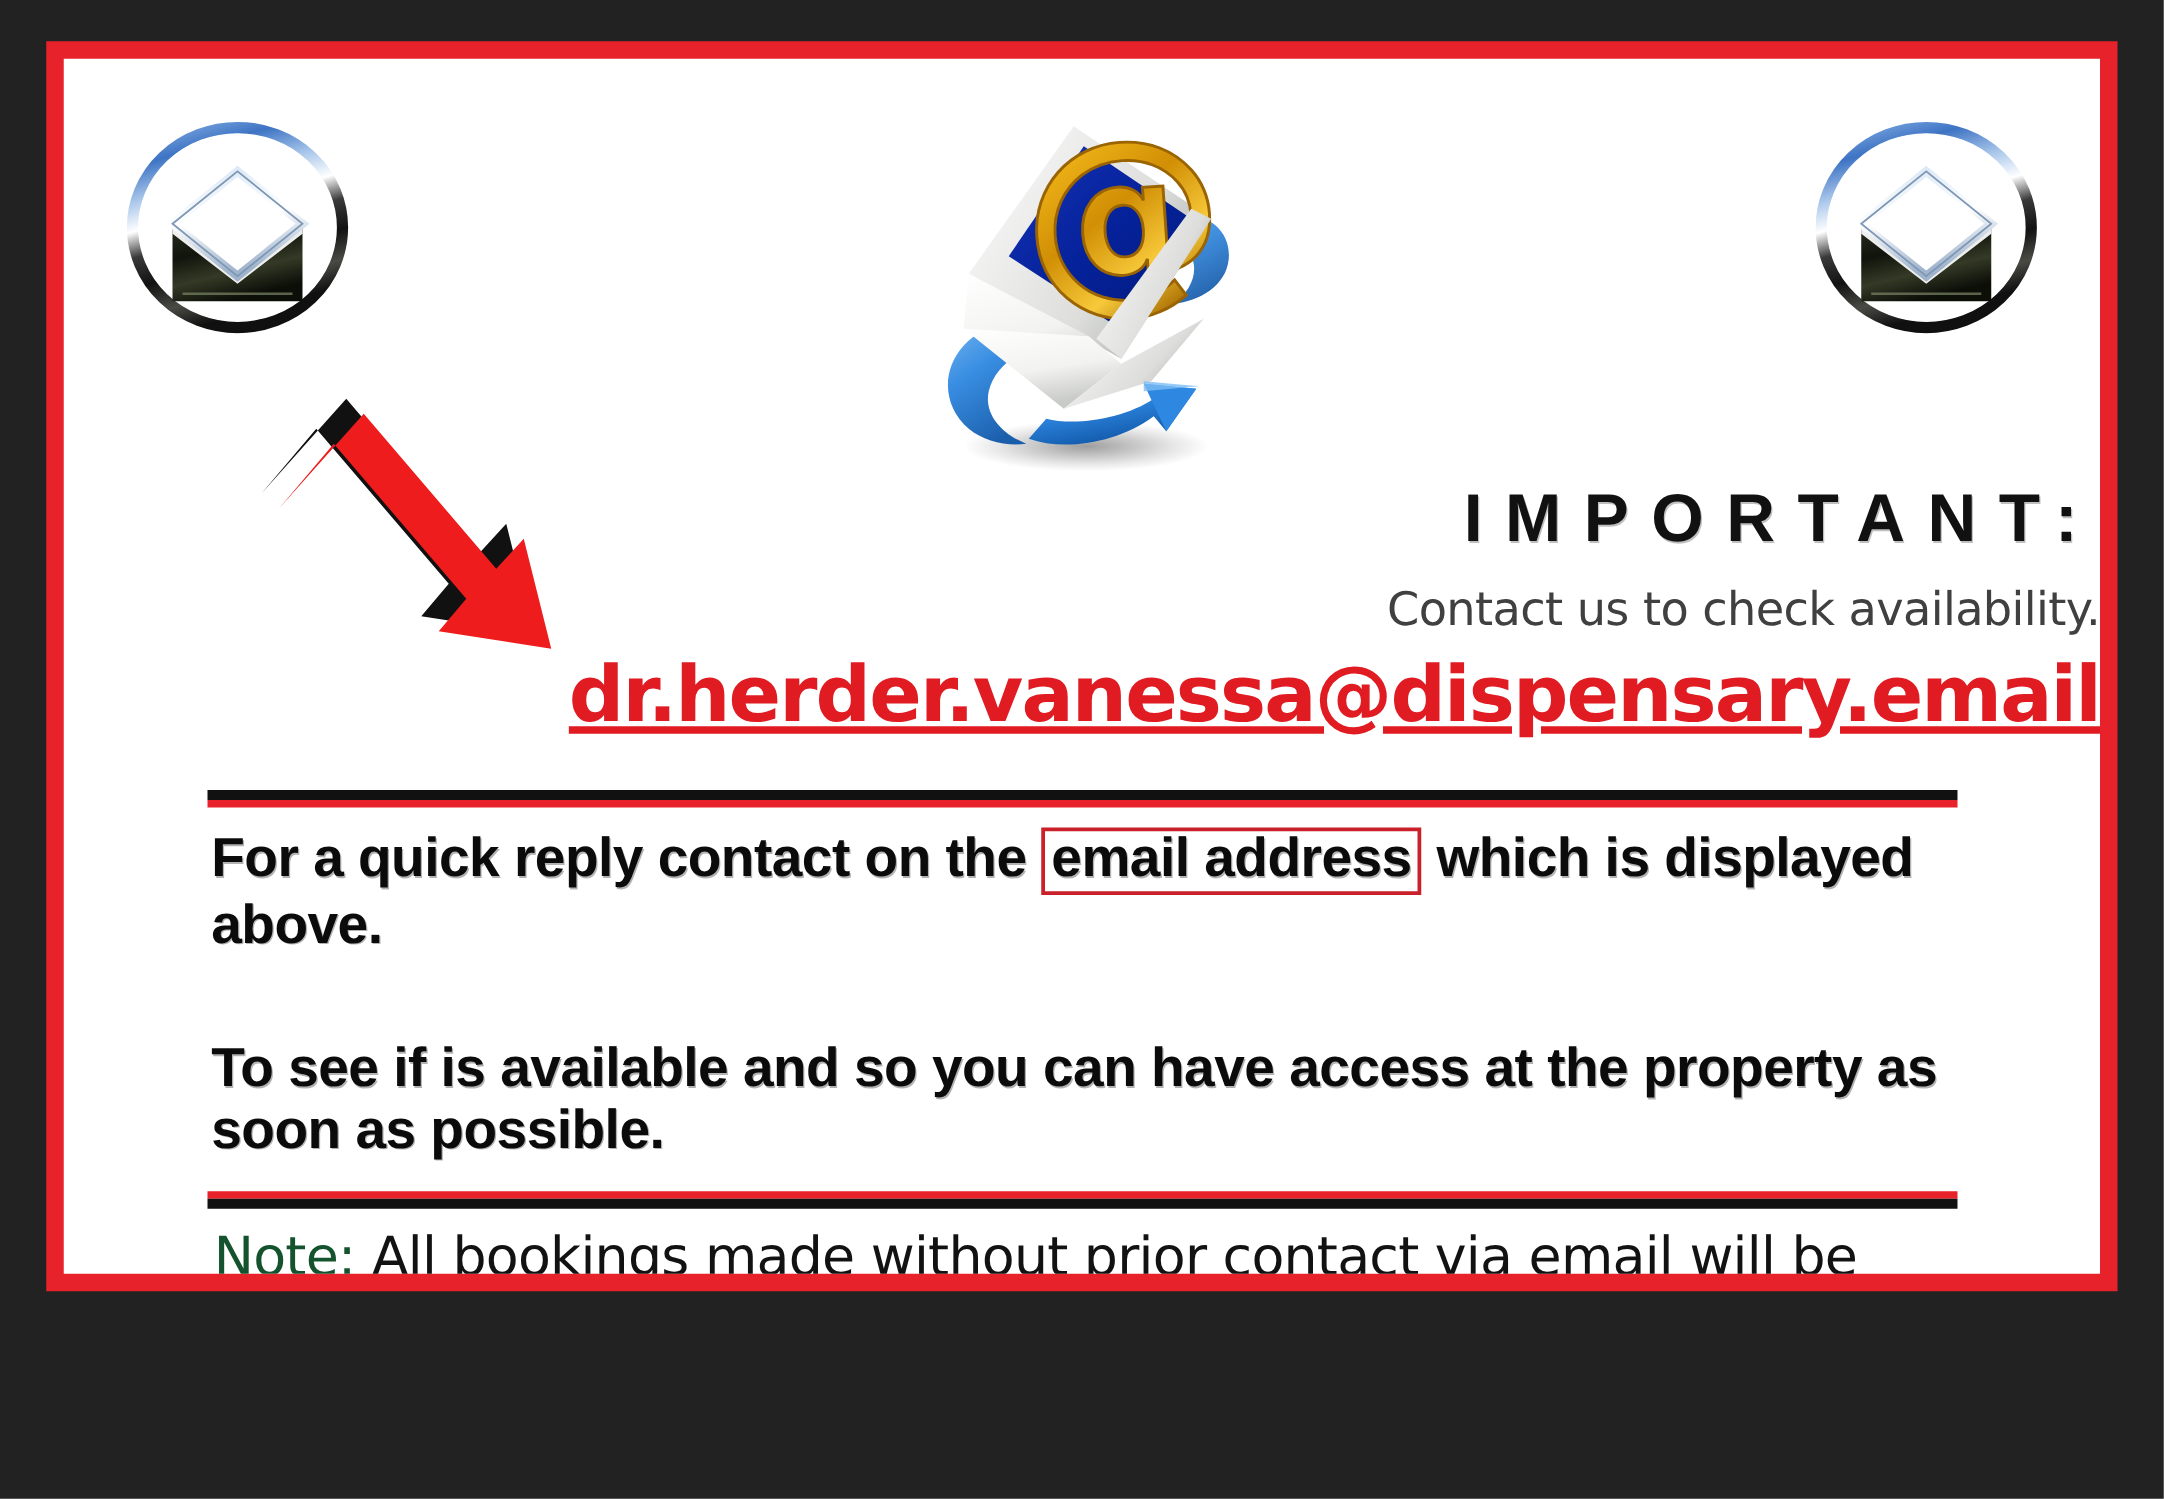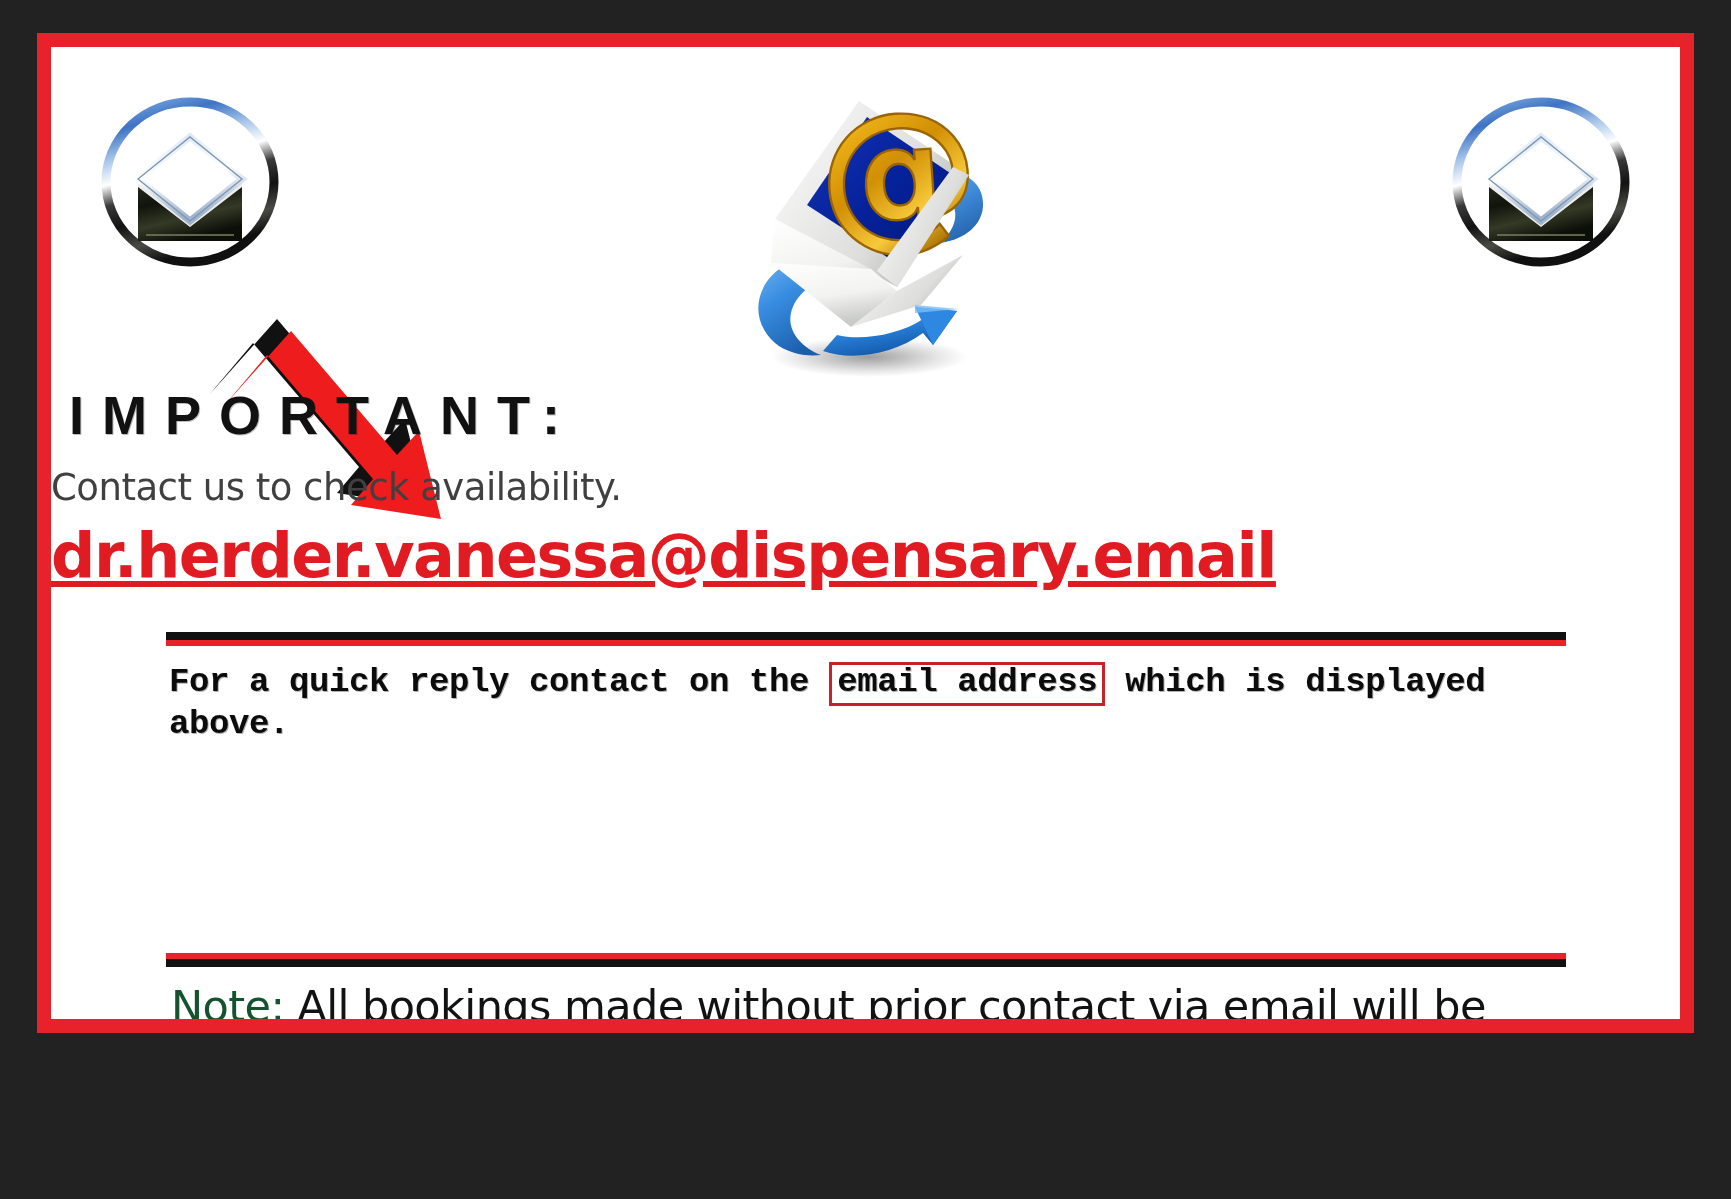--- a/index.html
+++ b/index.html
@@ -66,21 +66,21 @@
     width: 290px;
     height: 245px;
   }
 
   
   #headline-block {
     position: absolute;
     top: 340px;
     left: 0;
     width: 100%;
-    text-align: left;
+    text-align: right;
   }
 
   #important-heading {
     font-family: "Liberation Sans", sans-serif;
     font-weight: bold;
     font-size: 54px;
     letter-spacing: 18px;
     color: #111111;
     text-indent: 18px;
     line-height: 1.05;
@@ -122,23 +122,23 @@
 
   
   #body-block {
     position: absolute;
     left: 118px;
     top: 615px;
     width: 1405px;
   }
 
   .body-paragraph {
-    font-family: Liberation Mono, monospace;
+    font-family: Liberation Sans, sans-serif;
     font-weight: bold;
-    font-size: 34px;
+    font-size: 44px;
     line-height: 1.11;
     color: #0b0b0b;
     letter-spacing: -0.4px;
     text-shadow: 1px 1px 0 rgba(0,0,0,0.30);
   }
 
   #body-paragraph-2 { margin-top: 66px; }
 
   .boxed-phrase {
     border: 3px solid #C9202A;
@@ -331,20 +331,21 @@
       <div class="bar black"></div>
       <div class="bar red"></div>
     </div>
 
     <div id="body-block">
       <div class="body-paragraph" id="body-paragraph-1">
         <span>For a quick reply contact on the</span>
         <span class="boxed-phrase">email address</span>
         <span>which is displayed above.</span>
       </div>
+      <div class="body-paragraph" id="body-paragraph-2">To see if is available and so you can have access at the property as soon as possible.</div>
     </div>
 
     <div class="divider" id="divider-bottom">
       <div class="bar red"></div>
       <div class="bar black"></div>
     </div>
 
     <div id="note-block">
       <span id="note-label">Note:</span>
       <span>All bookings made without prior contact via email will be canceled, and you may risk losing your dream home.</span>

